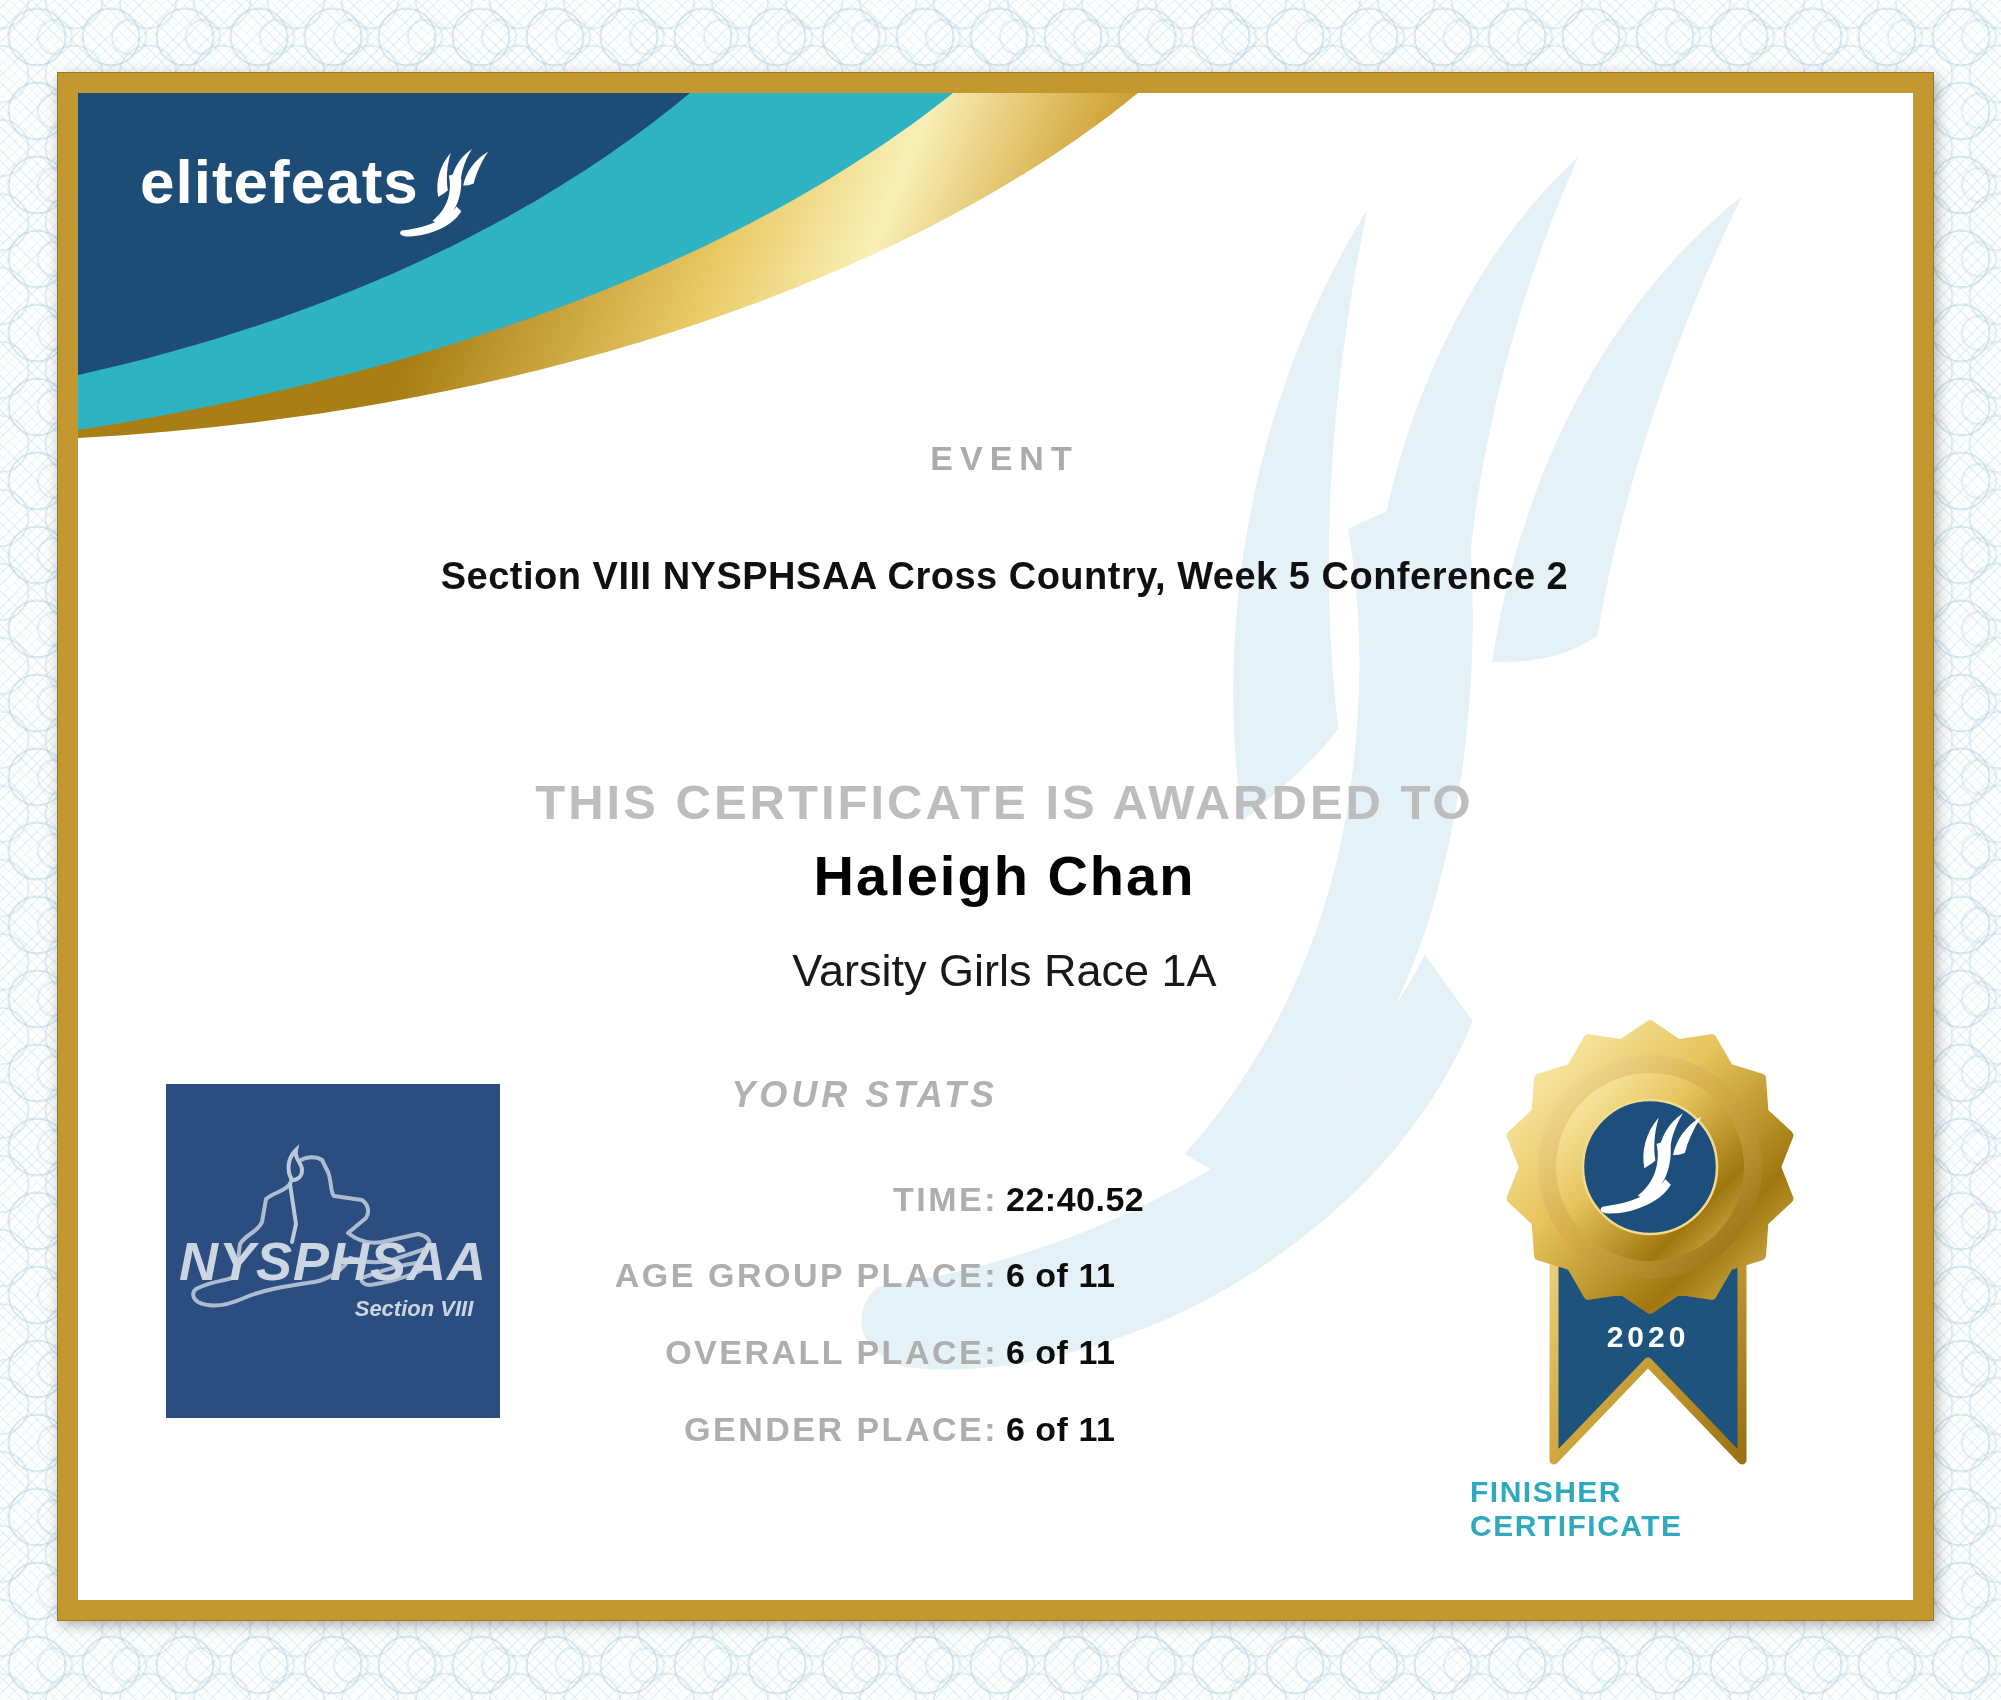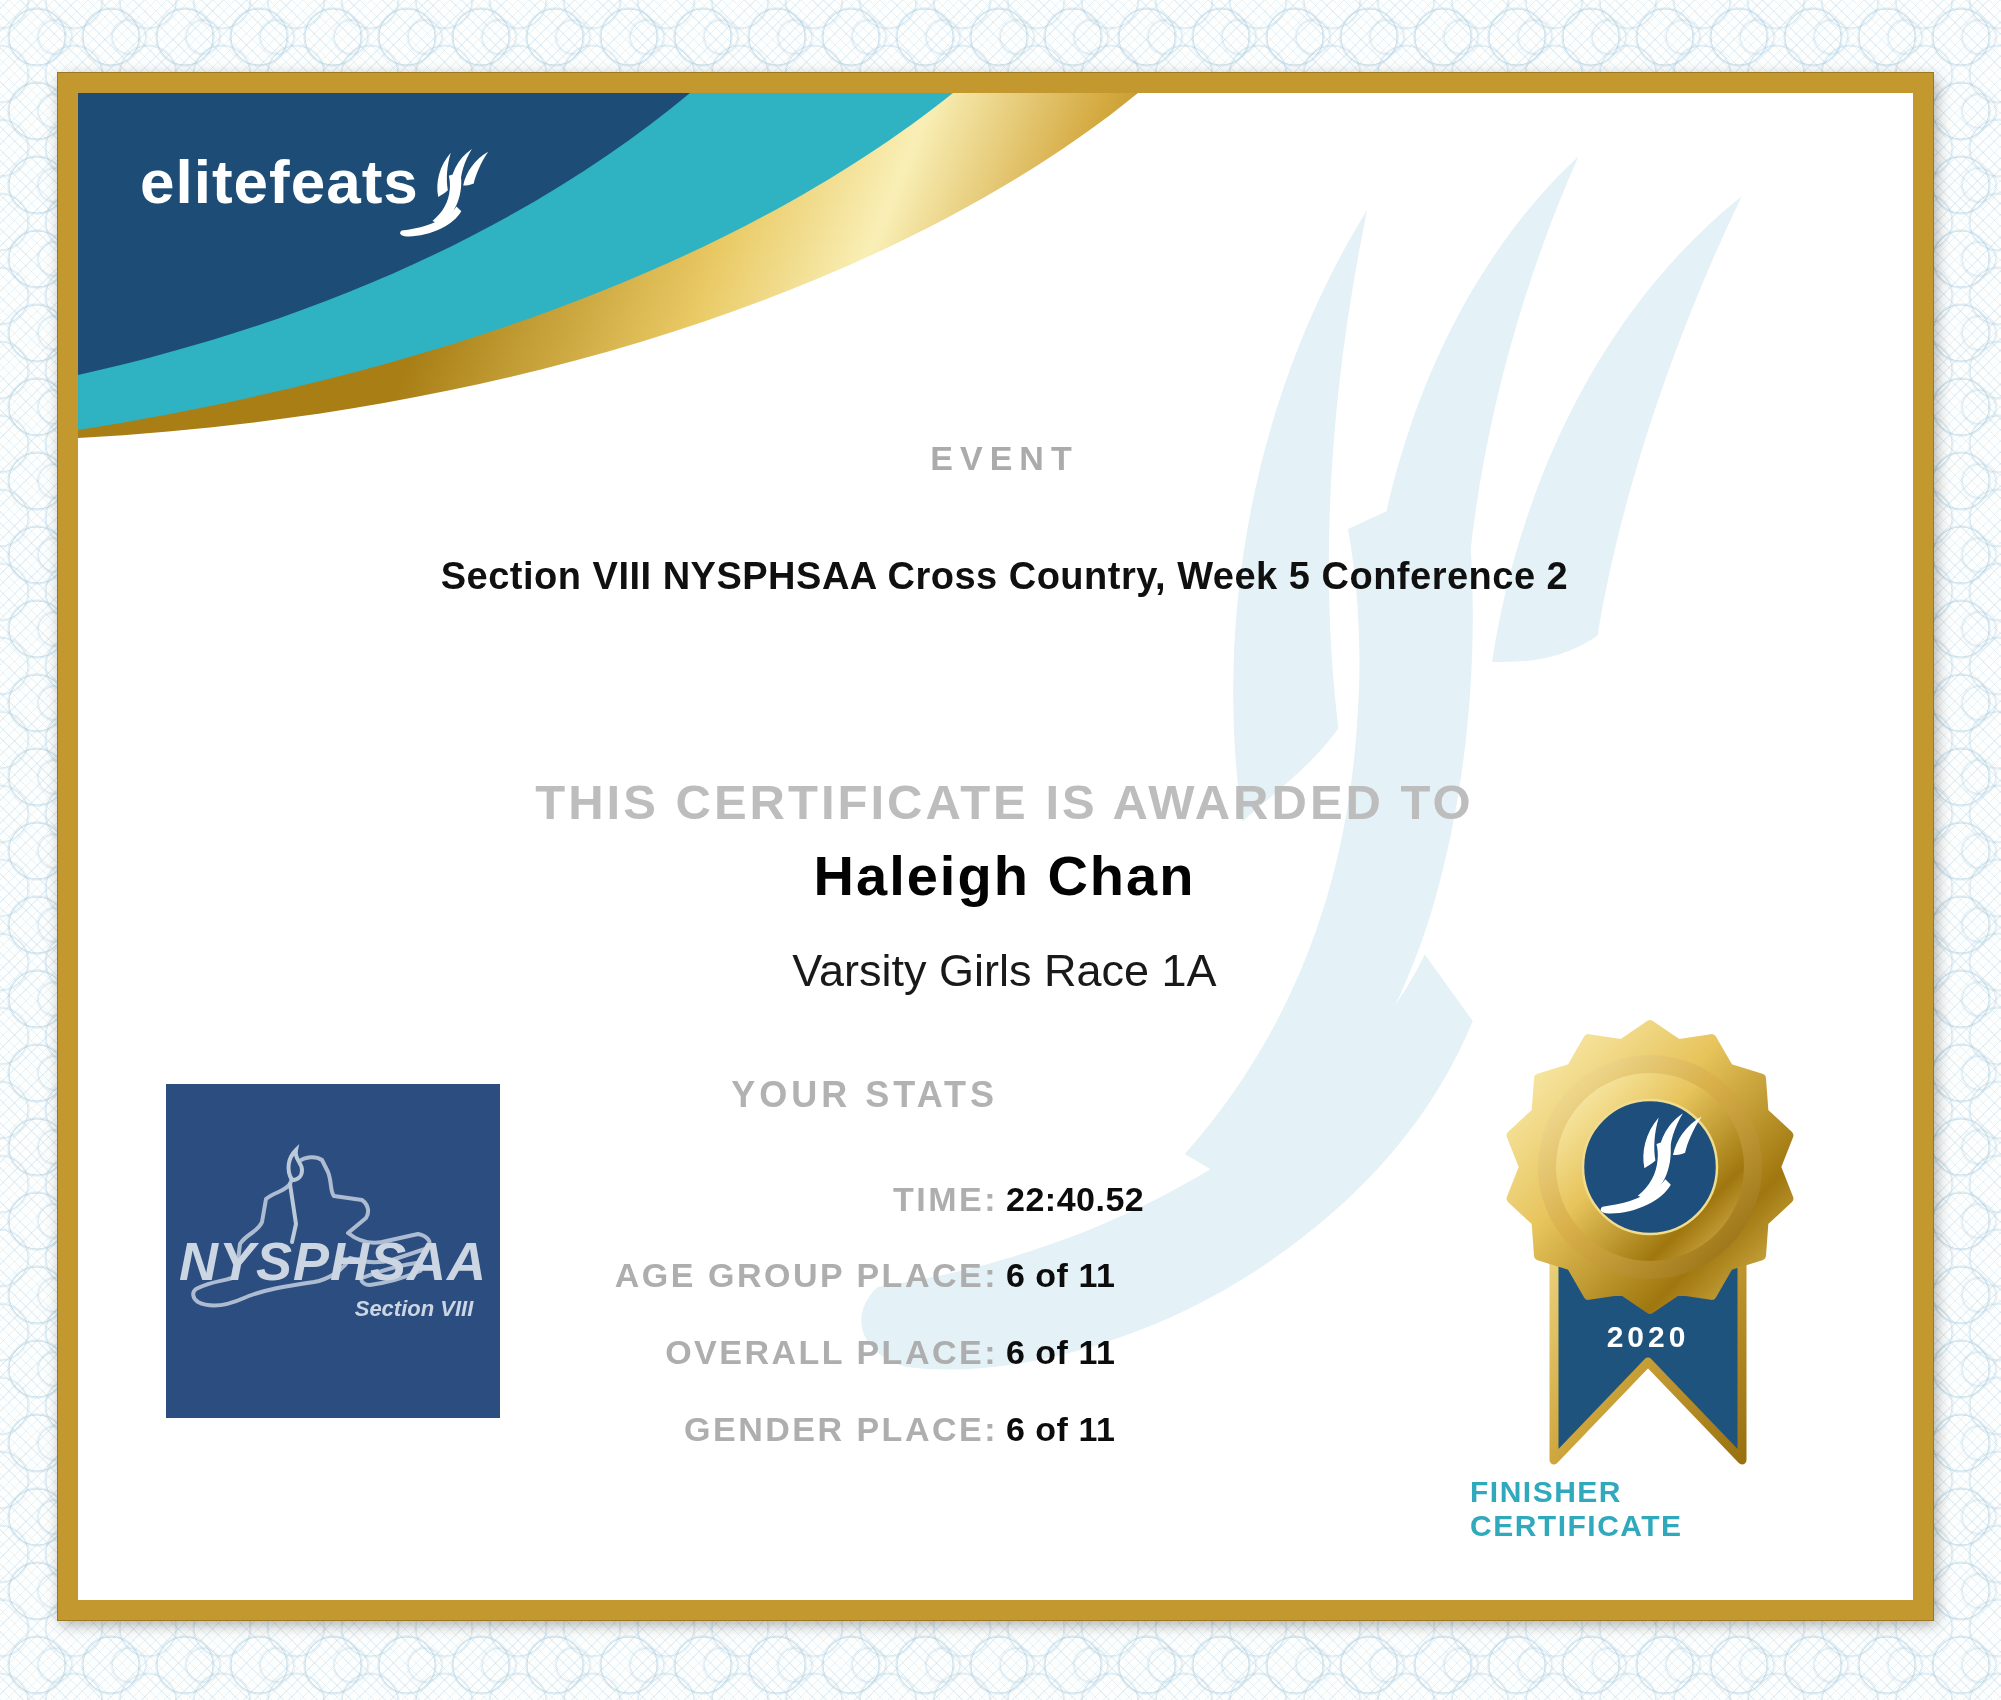--- a/index.html
+++ b/index.html
@@ -21,21 +21,21 @@
   .centered{left:0;width:100%;text-align:center;}
   .watermark{position:absolute;left:820px;top:130px;width:960px;height:1330px;opacity:1;}
   .header-svg{position:absolute;left:78px;top:93px;width:1250px;height:560px;}
   .brand-text{position:absolute;left:140px;top:146px;font-size:62px;font-weight:bold;color:#ffffff;letter-spacing:1px;}
   .brand-foot{position:absolute;left:396px;top:136px;width:96px;height:118px;}
   .event-label{top:430px;font-size:34px;font-weight:bold;letter-spacing:7px;color:#ababab;}
   .event-title{top:546px;font-size:38px;font-weight:bold;color:#101010;letter-spacing:.5px;text-align:center;}
   .awarded-intro{top:765px;font-size:49px;font-weight:bold;letter-spacing:3px;color:#bdbdbd;}
   .recipient-name{top:834px;font-size:56px;font-weight:bold;color:#030303;letter-spacing:2px;}
   .race-name{top:936px;font-size:45px;font-weight:normal;color:#191919;}
-  .stats-heading{position:absolute;right:1011px;top:1074px;font-size:36px;font-weight:bold;letter-spacing:4px;color:#b2b2b2;white-space:nowrap;}
+  .stats-heading{position:absolute;right:1011px;top:1074px;font-size:36px;font-weight:bold;letter-spacing:4px;color:#b2b2b2;white-space:nowrap;font-style:italic;}
   .stat-row{position:absolute;left:0;width:100%;height:46px;}
   .stat-label{position:absolute;right:1011px;top:0;font-size:34px;font-weight:bold;letter-spacing:2.5px;color:#aeaeae;white-space:nowrap;text-align:right;}
   .stat-value{position:absolute;left:1006px;top:0;font-size:34px;font-weight:bold;letter-spacing:.5px;color:#0c0c0c;white-space:nowrap;}
   .row-0{top:1180px}.row-1{top:1256px}.row-2{top:1333px}.row-3{top:1410px}
   .nysphsaa{position:absolute;left:166px;top:1084px;width:334px;height:334px;}
   .ribbon{position:absolute;left:1545px;top:1170px;width:206px;height:300px;}
   .ribbon-year{position:absolute;left:1545px;width:206px;top:1320px;text-align:center;
     font-size:30px;font-weight:bold;letter-spacing:4px;color:#ffffff;}
   .medal{position:absolute;left:1500px;top:1017px;width:300px;height:300px;}
   .badge-caption{position:absolute;left:1470px;width:360px;text-align:left;

